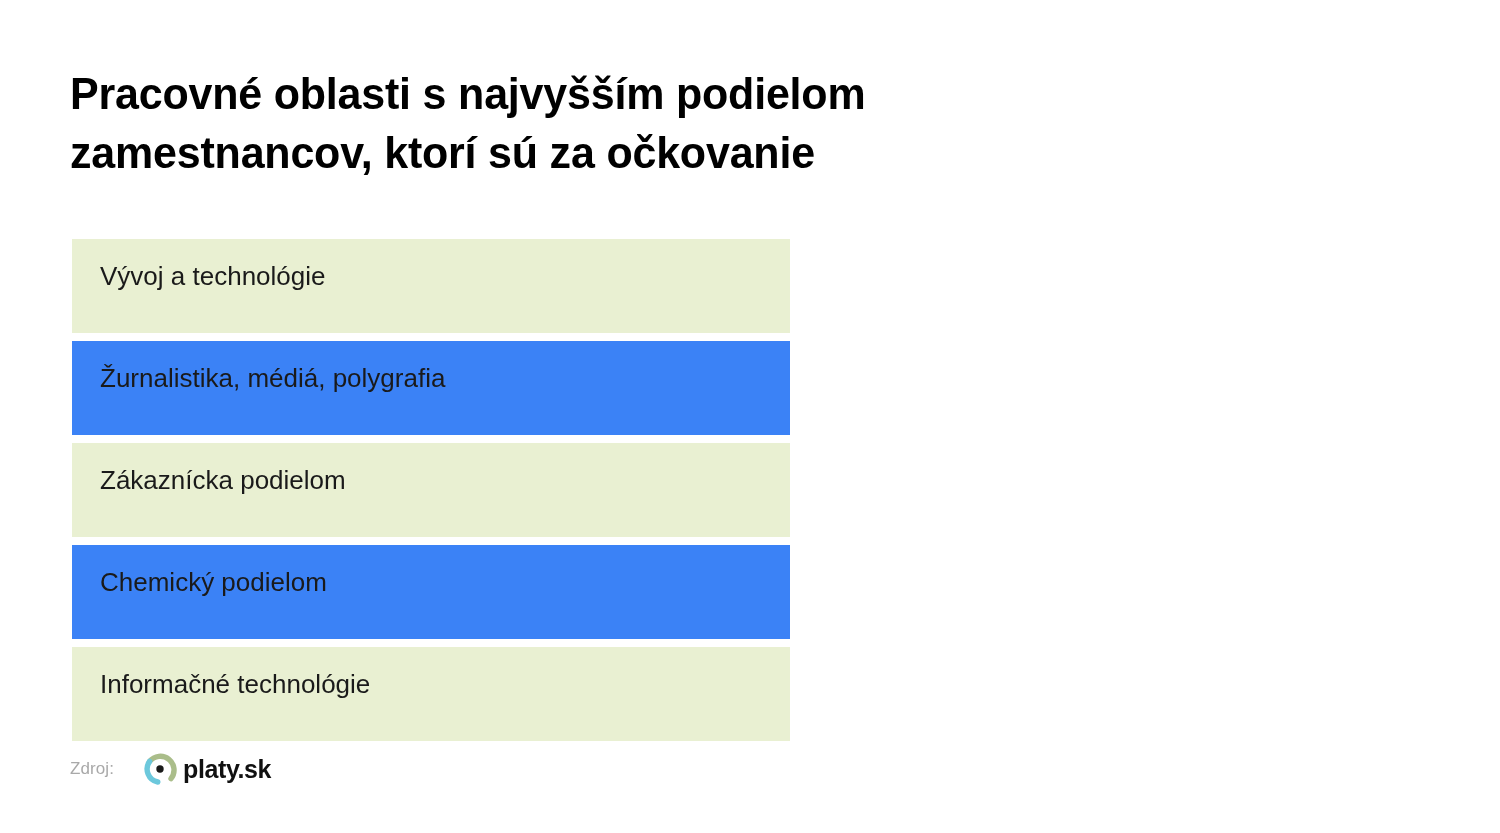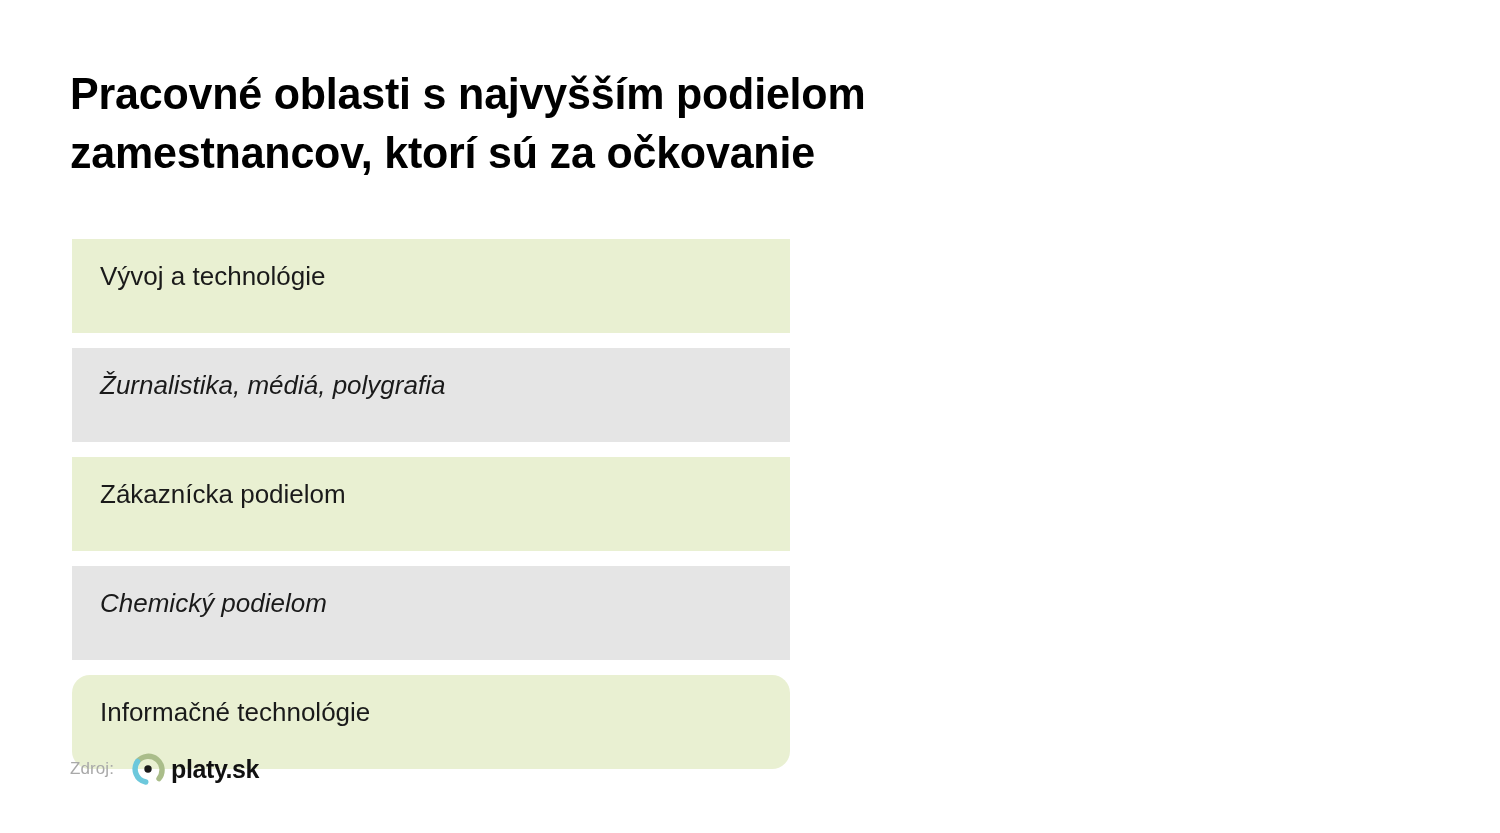--- a/index.html
+++ b/index.html
@@ -48,31 +48,29 @@
   .rows {
     position: absolute;
     left: 72px;
     top: 239px;
     width: 718px;
   }
   .row {
     position: relative;
     box-sizing: border-box;
     height: 94px;
-    margin-bottom: 15px;
+    margin-bottom: 8px;
     padding: 21px 0 0 28px;
     background: #e9f0d2;
   }
   .row:last-child {
     margin-bottom: 0;
-    border-radius: 18px;
   }
   .row.alt {
-    background: #e5e5e5;
-    font-style: italic;
+    background: #3b82f6;
   }
   .row-label {
     display: block;
     font-family: "Liberation Sans", "DejaVu Sans", sans-serif;
     font-weight: 400;
     font-size: 26px;
     line-height: 32px;
     color: #1a1a1a;
     white-space: nowrap;
   }
@@ -85,21 +83,21 @@
     display: flex;
     align-items: center;
     height: 34px;
   }
   .source-label {
     font-family: "Liberation Sans", "DejaVu Sans", sans-serif;
     font-size: 17px;
     font-weight: 400;
     color: #a9a9a9;
     letter-spacing: 0.1px;
-    margin-right: 14px;
+    margin-right: 26px;
   }
   .brand {
     display: flex;
     align-items: center;
     justify-content: center;
   }
   .brand-mark {
     display: block;
     width: 40px;
     height: 40px;

